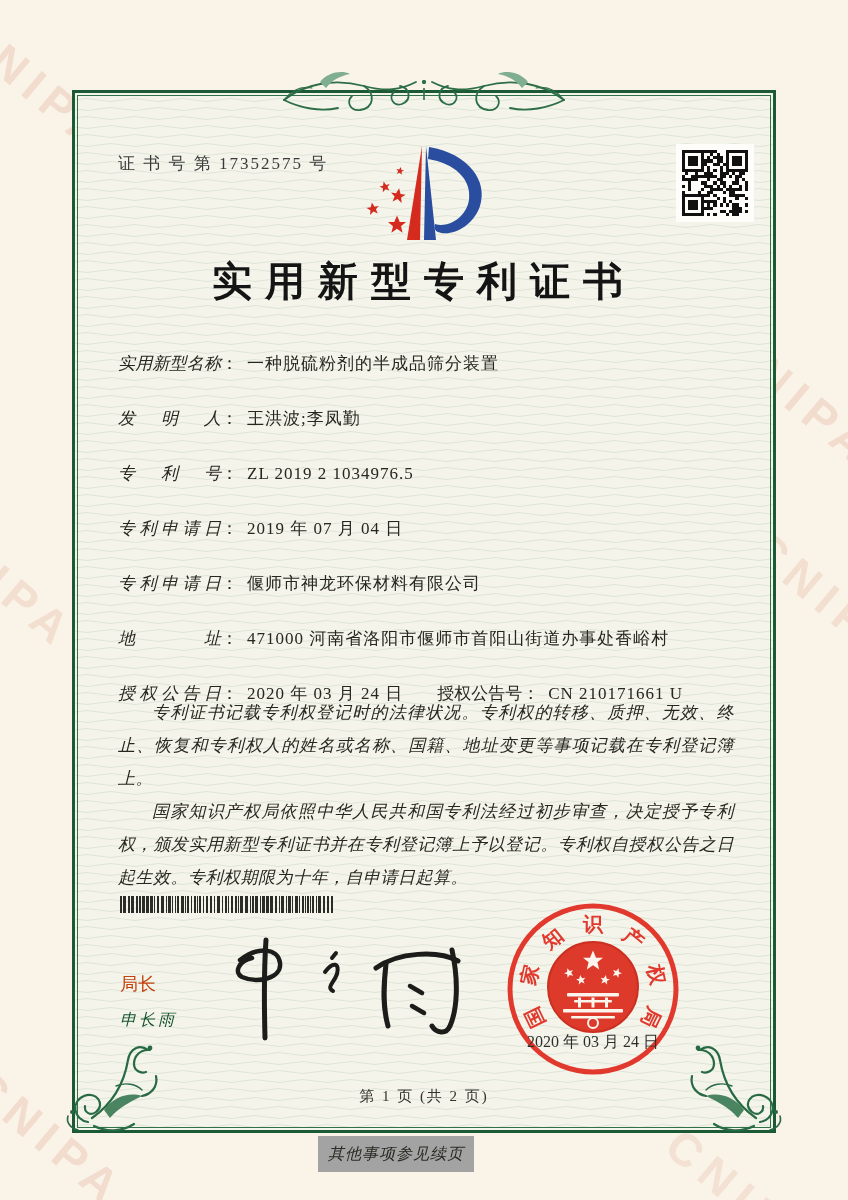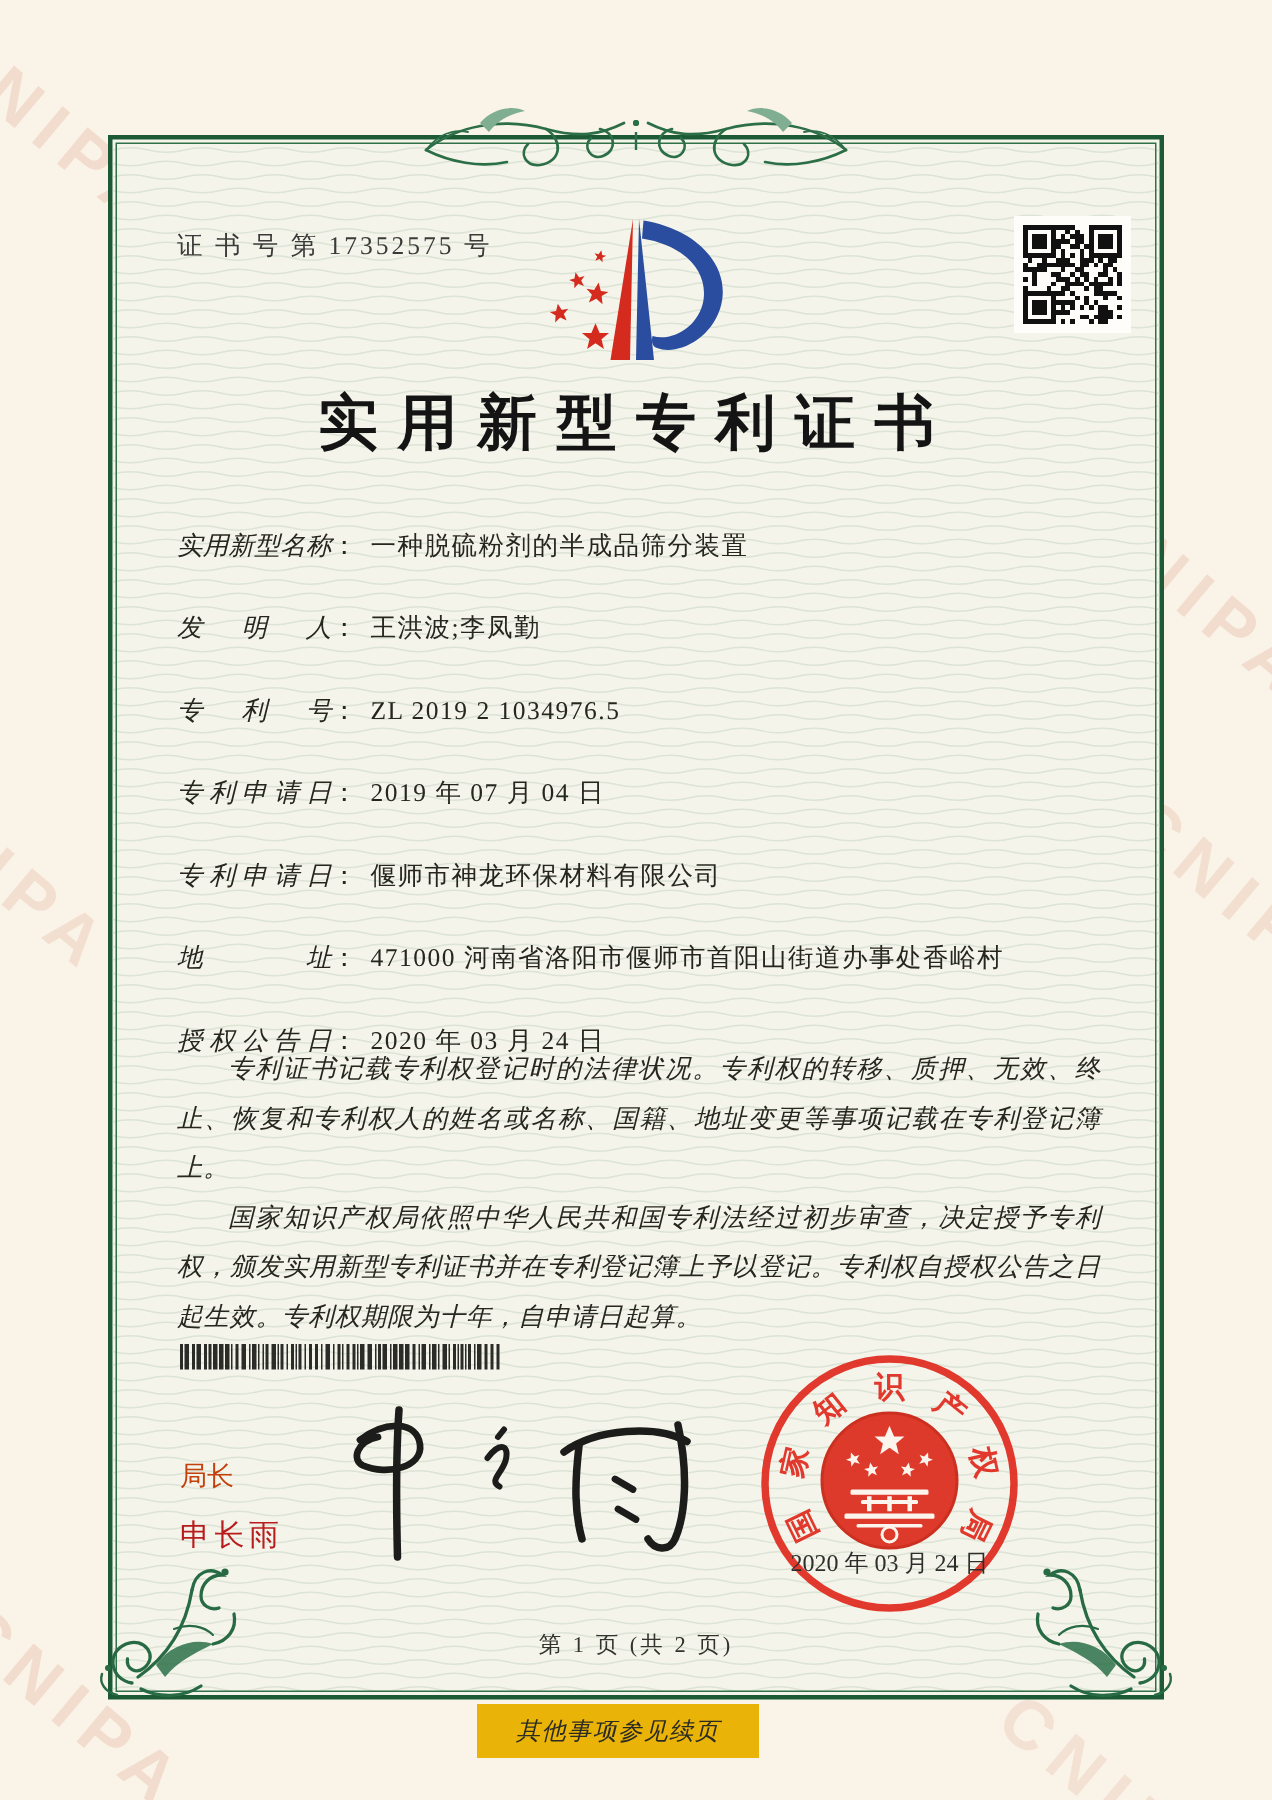--- a/index.html
+++ b/index.html
@@ -35,29 +35,29 @@
   .fvalue { letter-spacing:1px; }
   .grant-pair { margin-left:34px; }
 
   .paragraphs { position:absolute; left:118px; top:696px; width:616px; font-size:17px;
                 line-height:33px; color:#27271f; text-align:justify; font-style:italic; }
   .paragraphs p { text-indent:2em; letter-spacing:.5px; }
 
   .barcode { position:absolute; left:120px; top:896px; }
 
   .signer-title { position:absolute; left:120px; top:972px; font-size:18px; color:#c2410c; font-family:"Liberation Sans", sans-serif; }
-  .signer-name  { position:absolute; left:120px; top:1010px; font-size:20px; color:#b91c1c; font-family:"Liberation Sans", sans-serif; letter-spacing:3px; }
+  .signer-name  { position:absolute; left:120px; top:1010px; font-size:16px; color:#14532d; font-family:"Liberation Sans", sans-serif; letter-spacing:3px;font-style:italic; }
   .signature { position:absolute; left:228px; top:936px; }
 
   .seal { position:absolute; left:500px; top:896px; }
 
   .page-footer { position:absolute; left:72px; top:1087px; width:704px; text-align:center;
                  font-size:15px; color:#33332d; letter-spacing:2px; }
 
-  .note-box { position:absolute; left:318px; top:1136px; width:188px; height:36px; background:#eab308;
+  .note-box { position:absolute; left:318px; top:1136px; width:156px; height:36px; background:#a3a3a3;
               display:flex; align-items:center; justify-content:center; z-index:3; }
   .note-text { font-size:16px; font-style:italic; color:#2b2b25; letter-spacing:1px; }
 
   .orn { position:absolute; z-index:4; }
 </style>
 </head>
 <body>
 
 <div class="page">
 
@@ -524,20 +524,21 @@
         </div>
         <div class="frow">
           <span class="flabel">地址</span>
           <span class="fcolon">：</span>
           <span class="fvalue">471000 河南省洛阳市偃师市首阳山街道办事处香峪村</span>
         </div>
         <div class="frow">
           <span class="flabel">授权公告日</span>
           <span class="fcolon">：</span>
           <span class="fvalue">2020 年 03 月 24 日</span>
+          <span class="grant-pair"><span>授权公告号</span><span class="fcolon">：</span><span class="fvalue">CN 210171661 U</span></span>
         </div>
       </div>
 
     <div class="paragraphs" id="bodyParas">
         <p>专利证书记载专利权登记时的法律状况。专利权的转移、质押、无效、终止、恢复和专利权人的姓名或名称、国籍、地址变更等事项记载在专利登记簿上。</p>
         <p>国家知识产权局依照中华人民共和国专利法经过初步审查，决定授予专利权，颁发实用新型专利证书并在专利登记簿上予以登记。专利权自授权公告之日起生效。专利权期限为十年，自申请日起算。</p>
       </div>
 
     <svg class="barcode" id="barcodeSvg" width="218" height="18">
         <rect x="0" y="0" width="2" height="17" fill="#2b2b28"></rect>

